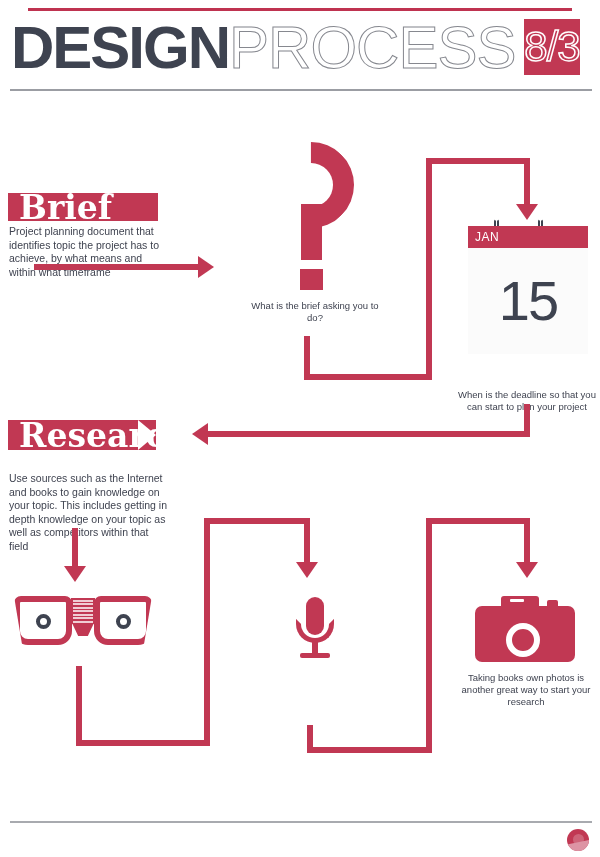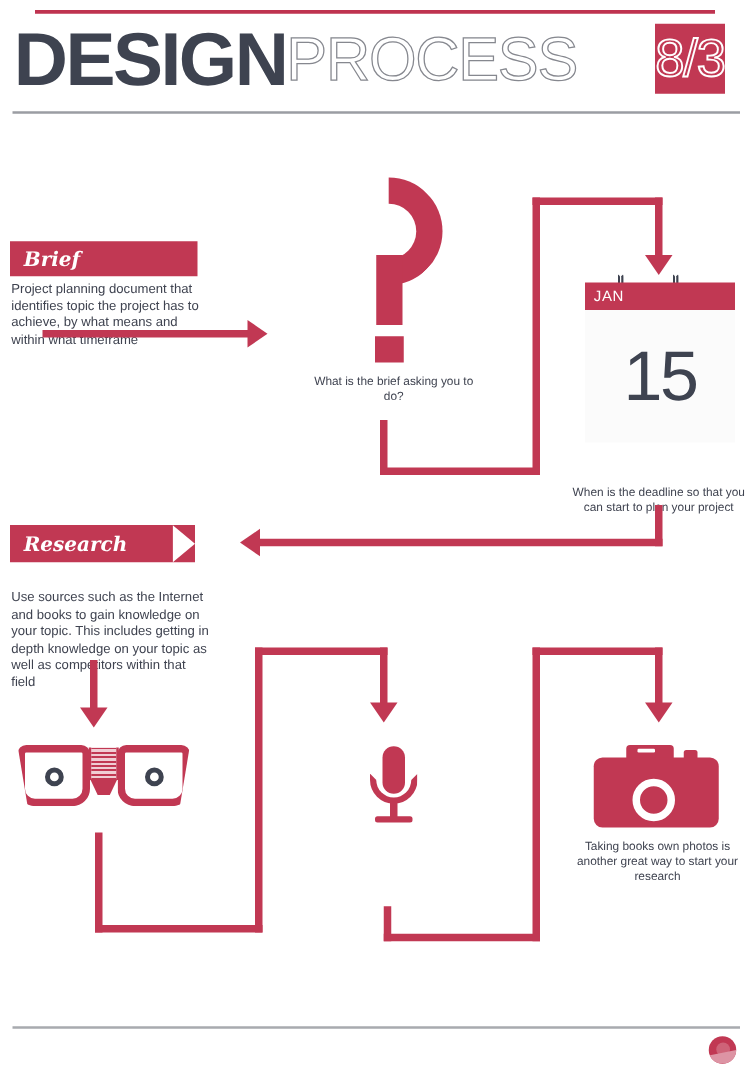--- a/index.html
+++ b/index.html
@@ -41,21 +41,21 @@
     white-space: nowrap;
   }
   .title-bold {
     font-size: 60px;
     font-weight: bold;
     letter-spacing: -2px;
     color: #3e4350;
     line-height: 1;
   }
   .title-thin {
-    font-size: 49px;
+    font-size: 60px;
     font-weight: normal;
     letter-spacing: -1px;
     line-height: 1;
     color: #ffffff;
     -webkit-text-stroke: 1px #86888f;
   }
   .badge {
     position: absolute;
     left: 524px; top: 19px;
     width: 56px; height: 56px;
@@ -75,23 +75,22 @@
   
   .banner {
     position: absolute;
     background: #c13853;
     display: flex;
     align-items: center;
     color: #ffffff;
   }
   .banner-text {
     font-family: "DejaVu Serif", serif;
-    font-style: italic;
     font-weight: bold;
-    font-size: 16px;
+    font-size: 33px;
     letter-spacing: 0px;
     padding-left: 11px;
     color: #ffffff;
   }
   #banner-brief {
     left: 8px; top: 193px;
     width: 150px; height: 28px;
   }
   #banner-research {
     left: 8px; top: 420px;

